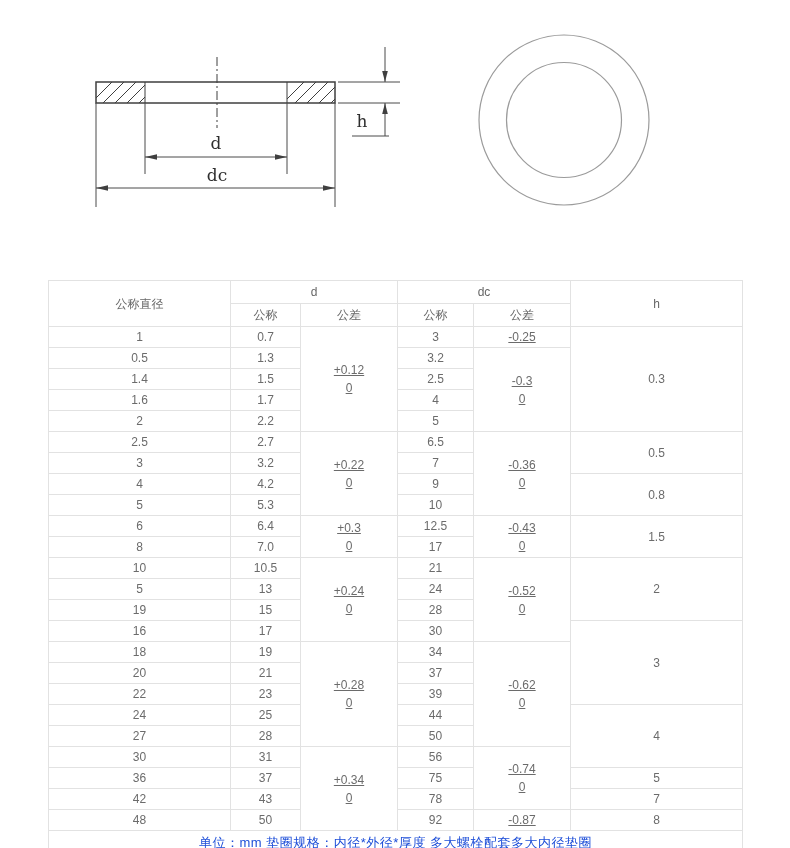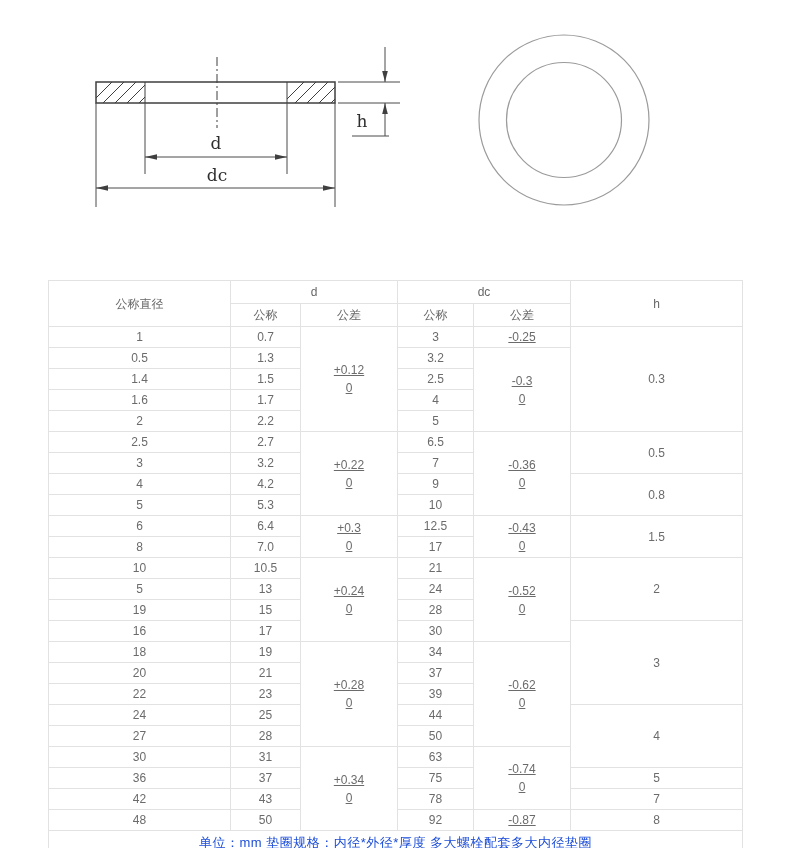--- a/index.html
+++ b/index.html
@@ -257,21 +257,21 @@
     <tr>
       <td>27</td>
       <td>28</td>
       <td>50</td>
     </tr>
     <tr>
       <td>30</td>
       <td>31</td>
       <td class="tol" rowspan="4">+0.34
 0</td>
-      <td>63</td>
+      <td>56</td>
       <td class="tol" rowspan="3">-0.74
 0</td>
     </tr>
     <tr>
       <td>36</td>
       <td>37</td>
       <td>75</td>
       <td>5</td>
     </tr>
     <tr>

